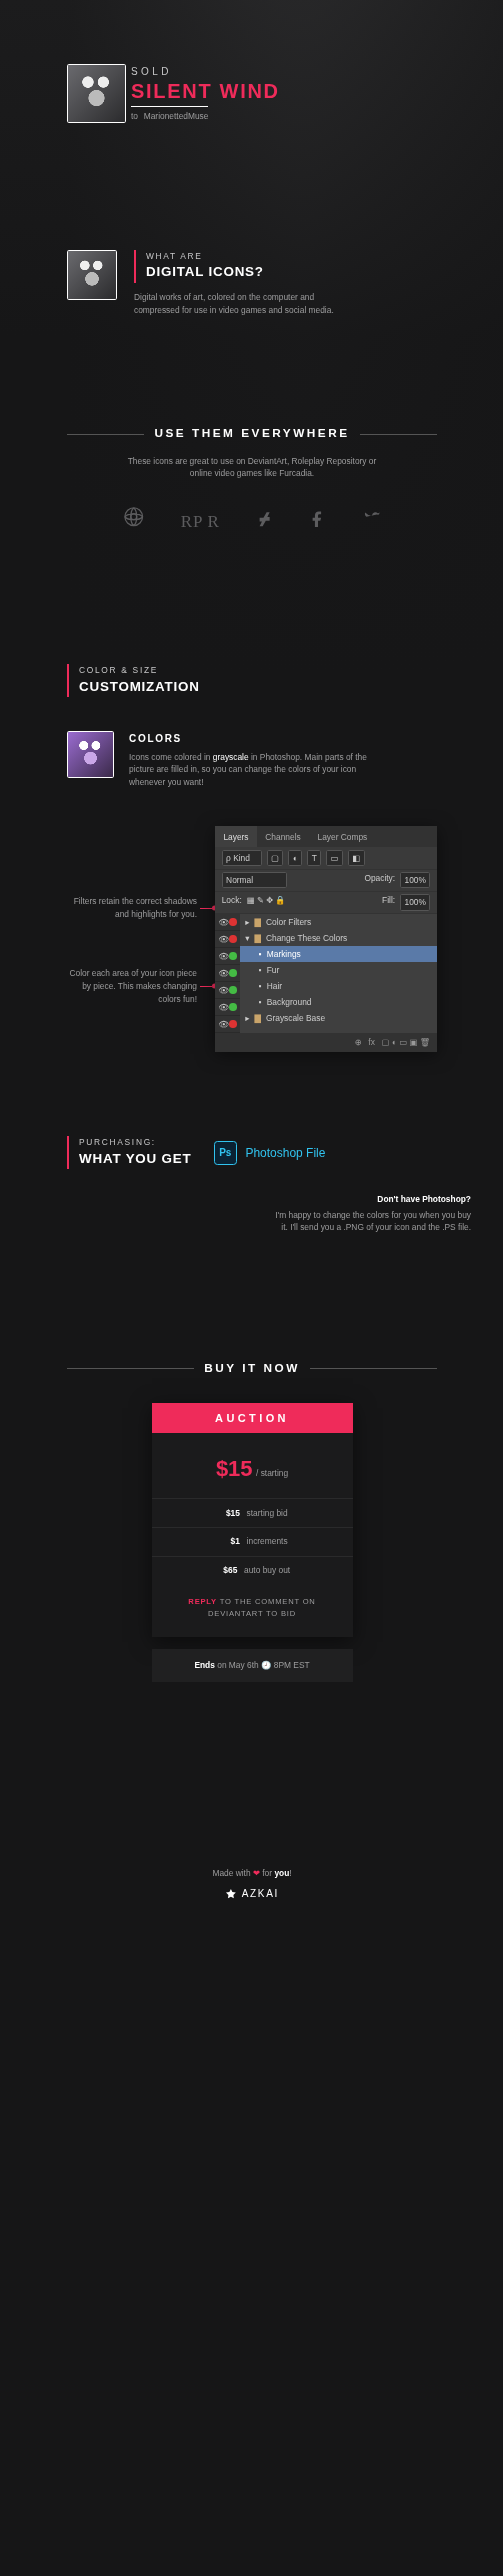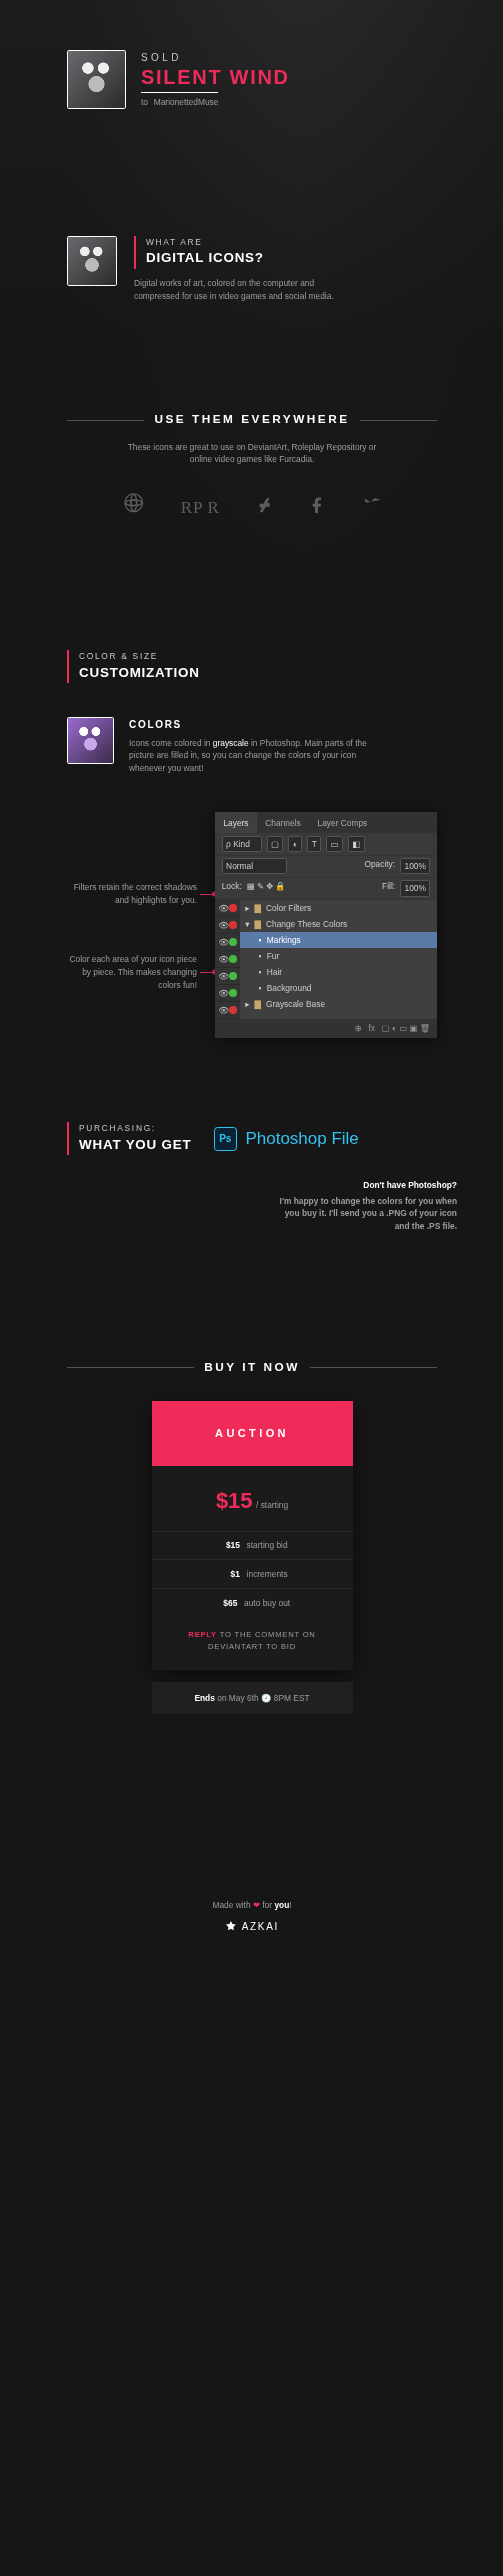--- a/index.html
+++ b/index.html
@@ -32,22 +32,22 @@
       linear-gradient(180deg,rgba(30,30,31,0.75),rgba(22,22,23,0.95) 336px,var(--bg-dark) 671px),
       radial-gradient(ellipse at 60% 12%, #4a4a4c 0%, transparent 55%),
       var(--bg-dark);
     position:relative;
     padding-bottom:50px;
   }
   .pad{padding-left:67px;padding-right:67px;}
 
   
   .header{
-    display:flex;align-items:center;gap:15px;
-    padding-top:50px;
+    display:flex;align-items:center;gap:5px;
+    padding-top:64px;
   }
   .avatar{
     width:59px;height:59px;border:1.7px solid #fff;
     background:
       radial-gradient(circle at 35% 30%,#eee 0 10%,transparent 11%),
       radial-gradient(circle at 62% 30%,#eee 0 10%,transparent 11%),
       radial-gradient(circle at 50% 58%,#bbb 0 18%,transparent 19%),
       linear-gradient(135deg,#6a6a6e,#2b2b2d);
     border-radius:1.7px;
   }
@@ -136,32 +136,32 @@
 
   
   .purch{margin-top:92px;display:flex;align-items:center;gap:22px;}
   .purch .bar-left{border-left:2.5px solid var(--accent);padding-left:10px;}
   .purch .kicker{font-size:8.4px;}
   .file{display:flex;align-items:center;gap:8.4px;}
   .ps-logo{
     width:23.5px;height:23.5px;background:#0a2233;border:1.7px solid #31c3ef;color:#31c3ef;
     display:flex;align-items:center;justify-content:center;font-weight:700;font-size:10px;border-radius:3.4px;
   }
-  .file-label{color:var(--teal);font-size:17px;}
-  .nophoto{margin-top:23.5px;font-size:8.4px;color:var(--text-dim);max-width:235px;margin-left:auto;text-align:right;padding-right:47px;font-weight:bold;}
+  .file-label{color:var(--teal);font-size:12px;}
+  .nophoto{margin-top:23.5px;font-size:8.4px;color:var(--text-dim);max-width:235px;margin-left:auto;text-align:right;padding-right:33px;}
   .nophoto strong{color:#fff;display:block;margin-bottom:3.4px;}
 
   
   .buy{margin-top:126px;}
   .card{
     width:201px;margin:25px auto 0;background:var(--panel-3);text-align:center;
     box-shadow:0 5px 20px rgba(0,0,0,.5);
   }
   .card-hd{
-    background:var(--accent);color:#fff;padding:24px 0;font-size:11px;letter-spacing:3.4px;font-weight:600;
+    background:var(--accent);color:#fff;padding:7px 0;font-size:11px;letter-spacing:3.4px;font-weight:600;
   }
   .price{padding:18.5px 0 6.7px;font-size:22px;color:var(--accent);font-weight:600;}
   .price small{font-size:8.4px;color:var(--text-dim);font-weight:400;margin-left:3.4px;}
   .lines{padding:6.7px 0 11.8px;}
   .line{display:flex;justify-content:center;gap:6.7px;padding:7.6px 0;border-top:0.8px solid #2a2a2b;font-size:8.4px;color:var(--text-dim);}
   .line b{color:#fff;min-width:23.5px;text-align:right;font-weight:600;}
   .reply{font-size:7.6px;letter-spacing:0.8px;color:var(--text-dim);padding:0 17px 17px;line-height:1.6;}
   .reply .r{color:var(--accent);font-weight:700;}
   .ends{
     width:201px;margin:11.8px auto 0;background:#202021;text-align:center;

